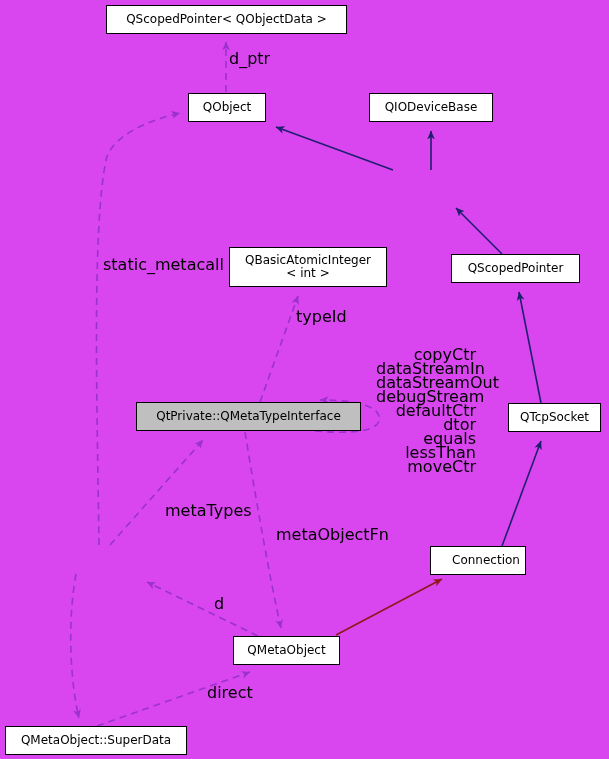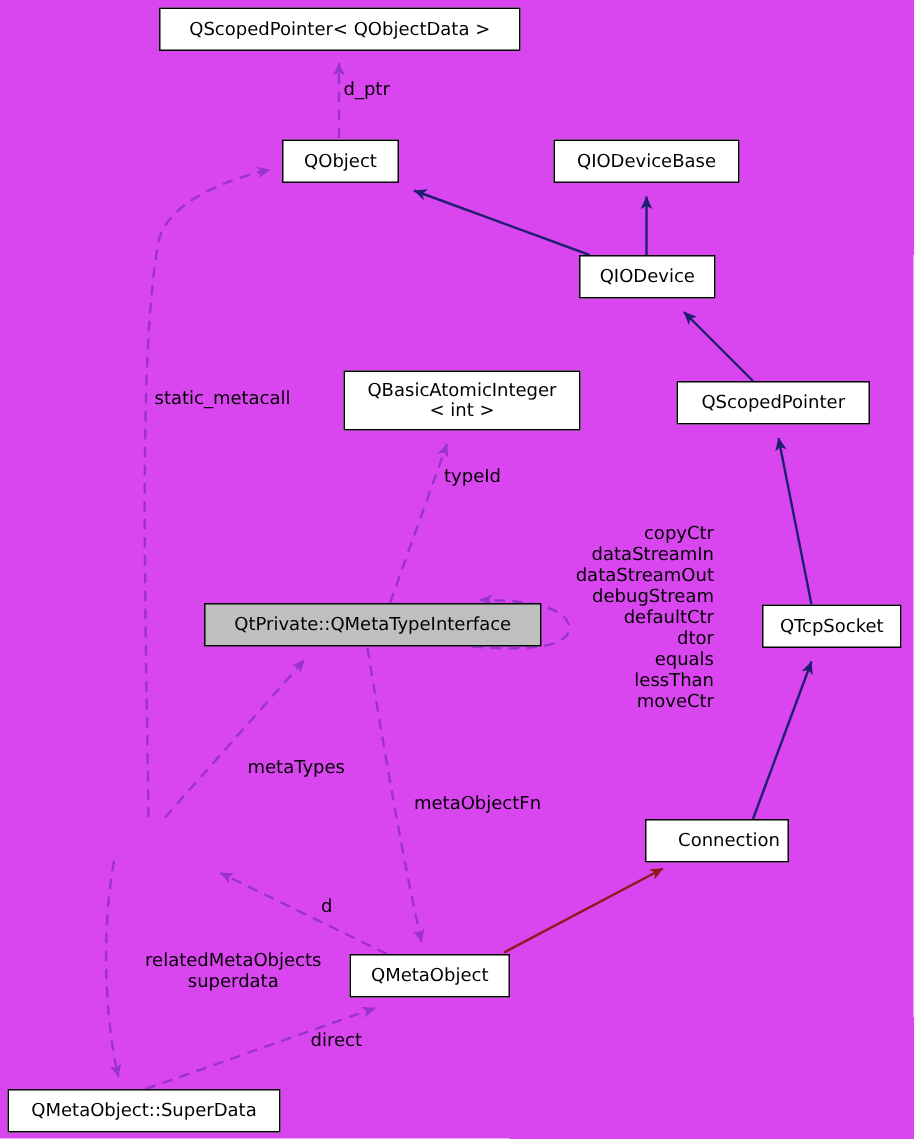--- a/index.html
+++ b/index.html
@@ -37,21 +37,21 @@
     justify-content: center;
     text-align: center;
     white-space: pre;
     z-index: 5;
   }
   .node-box.highlight {
     background: #bfbfbf;
   }
   .edge-label {
     position: absolute;
-    font-size: 12px;
+    font-size: 16px;
     line-height: 14px;
     color: #000000;
     white-space: pre;
     z-index: 6;
     text-align: center;
   }
   .edge-label.right-align {
     text-align: right;
   }
 </style>
@@ -139,23 +139,20 @@
   </div>
 
   <div class="node-box" style="left:188px; top:93px; width:78px; height:29px;">
     <span>QObject</span>
   </div>
 
   <div class="node-box" style="left:369px; top:93px; width:124px; height:29px;">
     <span>QIODeviceBase</span>
   </div>
 
-  <div class="node-box" style="left:386px; top:170px; width:91px; height:29px;">
-    <span>QIODevice</span>
-  </div>
 
   <div class="node-box" style="left:229px; top:247px; width:158px; height:40px;">
     <span>QBasicAtomicInteger
 &lt; int &gt;</span>
   </div>
 
   <div class="node-box" style="left:451px; top:254px; width:129px; height:29px;">
     <span>QScopedPointer</span>
   </div>
 
@@ -195,18 +192,16 @@
 equals
 lessThan
 moveCtr</div>
 
   <div class="edge-label" style="left:165px; top:504px;">metaTypes</div>
 
   <div class="edge-label" style="left:276px; top:528px;">metaObjectFn</div>
 
   <div class="edge-label" style="left:214px; top:597px;">d</div>
 
-  <div class="edge-label" style="left:88px; top:633px; width:135px;">relatedMetaObjects
-superdata</div>
 
   <div class="edge-label" style="left:207px; top:686px;">direct</div>
 
 </div>
 
 </body></html>

